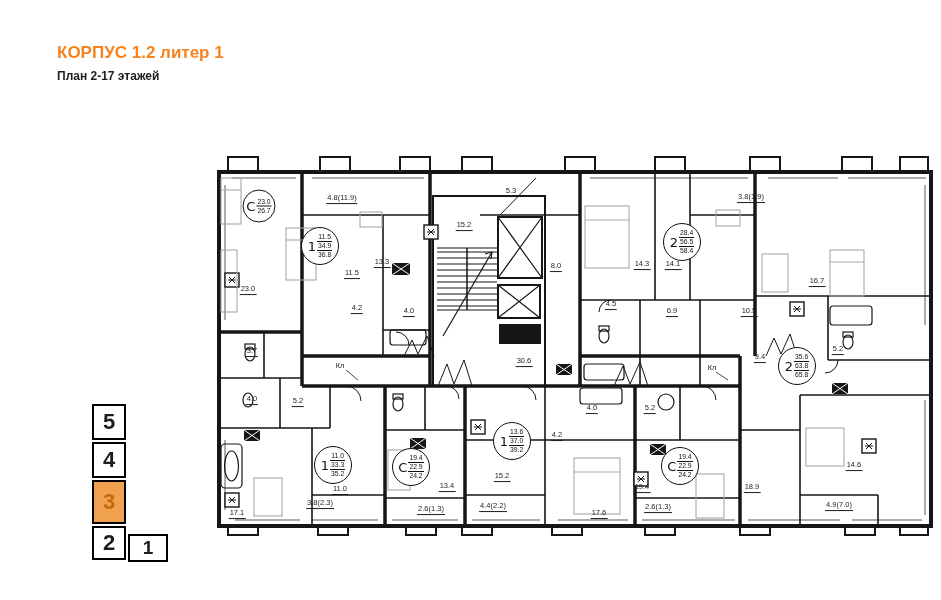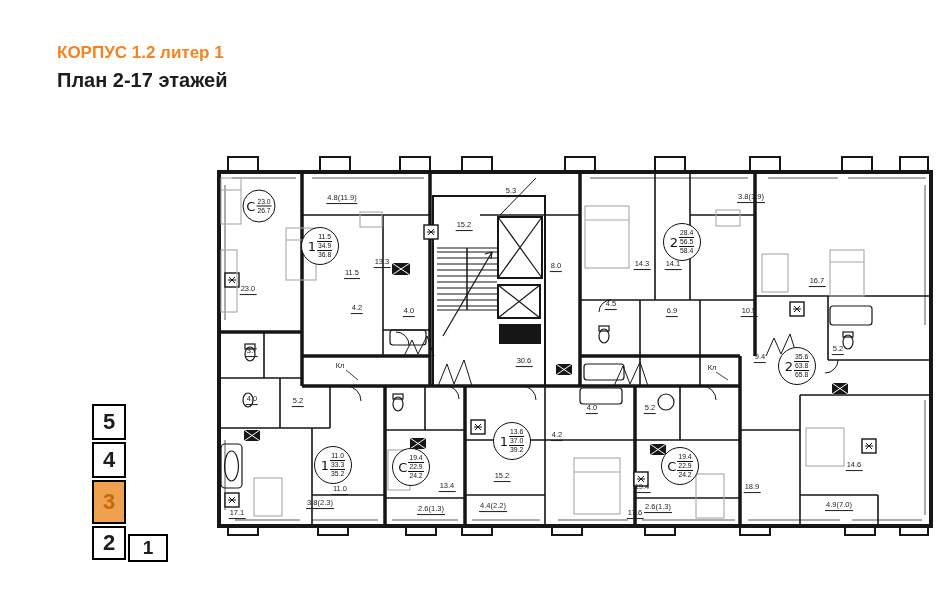--- a/index.html
+++ b/index.html
@@ -4,21 +4,21 @@
 <style>
   html,body{margin:0;padding:0}
   body{
     width:941px;height:600px;position:relative;overflow:hidden;
     background:#ffffff;font-family:"Liberation Sans",sans-serif;
   }
   
   .hdr{position:absolute;left:57px;top:44px;z-index:5}
   .hdr-title{font-size:17px;font-weight:bold;color:#F5831F;line-height:1.0;margin-bottom:9px;white-space:nowrap}
   .hdr-section{font-size:21px;font-weight:bold;color:#F5831F;line-height:1.0;margin-bottom:8px}
-  .hdr-plan{font-size:20px;font-weight:bold;color:#1d1d1b;line-height:1.0}
+  .hdr-plan{font-size:12px;font-weight:bold;color:#1d1d1b;line-height:1.0}
   
   .floor-box{
     position:absolute;width:34px;height:36px;background:#fff;
     border:2.4px solid #000;box-sizing:border-box;
     display:flex;align-items:center;justify-content:center;
     font-size:22px;font-weight:bold;color:#1d1d1b;cursor:pointer;z-index:6;
   }
   .floor-box.active{background:#F0A150;color:#C4690C}
   #fb5{left:92px;top:404px}
   #fb4{left:92px;top:442px}
@@ -253,21 +253,21 @@
     <span class="rlabel" style="left: 340px; top: 490px;">11.0</span>
     <span class="rlabel" style="left: 320px; top: 504px;">3.8(2.3)</span>
     <span class="rlabel" style="left: 447px; top: 487px;">13.4</span>
     <span class="rlabel" style="left: 431px; top: 510px;">2.6(1.3)</span>
     <span class="rlabel" style="left: 464px; top: 226px;">15.2</span>
     <span class="rlabel" style="left: 511px; top: 192px;">5.3</span>
     <span class="rlabel" style="left: 556px; top: 267px;">8.0</span>
     <span class="rlabel" style="left: 524px; top: 362px;">30.6</span>
     <span class="rlabel" style="left: 502px; top: 477px;">15.2</span>
     <span class="rlabel" style="left: 493px; top: 507px;">4.4(2.2)</span>
-    <span class="rlabel" style="left: 599px; top: 514px; margin-left: 36px;">17.6</span>
+    <span class="rlabel" style="left: 599px; top: 514px;">17.6</span>
     <span class="rlabel" style="left: 557px; top: 436px;">4.2</span>
     <span class="rlabel" style="left: 592px; top: 409px;">4.0</span>
     <span class="rlabel" style="left: 650px; top: 409px;">5.2</span>
     <span class="rlabel" style="left: 642px; top: 488px;">19.4</span>
     <span class="rlabel" style="left: 658px; top: 508px;">2.6(1.3)</span>
     <span class="rlabel" style="left: 752px; top: 488px;">18.9</span>
     <span class="rlabel" style="left: 854px; top: 466px;">14.6</span>
     <span class="rlabel" style="left: 839px; top: 506px;">4.9(7.0)</span>
     <span class="rlabel" style="left: 760px; top: 358px;">9.4</span>
     <span class="rlabel" style="left: 749px; top: 312px;">10.5</span>

